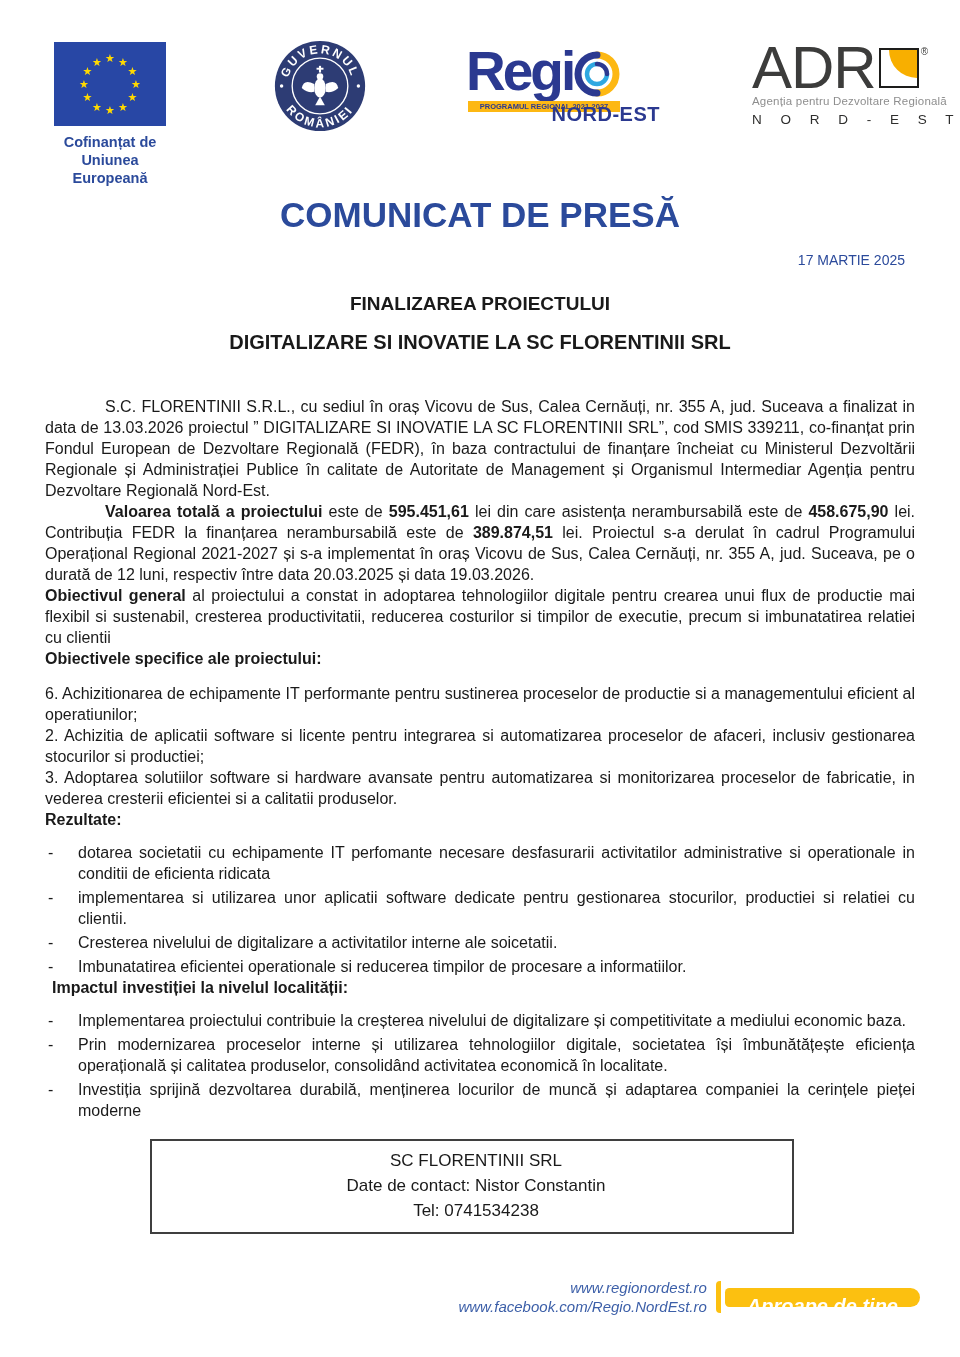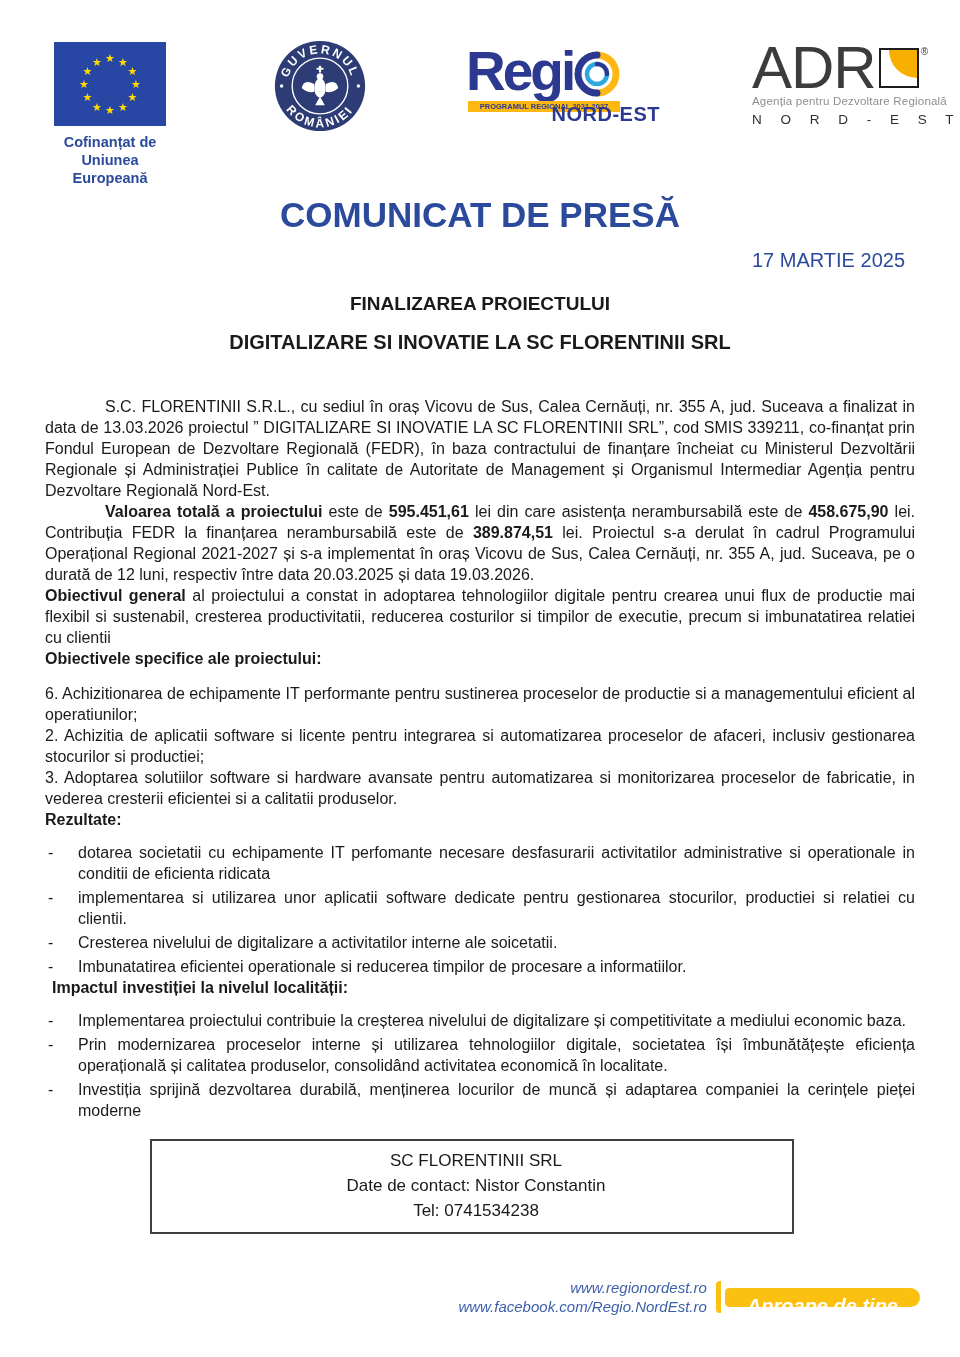--- a/index.html
+++ b/index.html
@@ -31,21 +31,21 @@
   .adr-row { display:flex; align-items:flex-start; }
   .adr-word { font-size:60px; line-height:43px; color:var(--adr-dark); letter-spacing:-1px; font-weight:500; }
   .adr-square { width:36px; height:36px; border:2.5px solid #1d1d1b; margin-left:3px; margin-top:2px; background:#fff; }
   .adr-reg { font-size:10px; color:var(--adr-dark); margin-left:2px; line-height:12px; }
   .adr-sub { font-size:11.5px; color:var(--adr-gray); margin-top:6px; letter-spacing:.2px; white-space:nowrap; }
   .adr-region { font-size:13.5px; color:#2e2e2d; letter-spacing:7.5px; margin-top:5px; white-space:nowrap; }
 
   
   .content { position:absolute; top:175px; left:45px; width:870px; }
   .doc-title { margin:20px 0 0; text-align:center; font-size:35px; line-height:40px; font-weight:bold; color:var(--accent-blue); }
-  .doc-date  { text-align:right; margin-top:14px; padding-right:10px; font-size:20px; line-height:22px; color:var(--accent-blue); }
+  .doc-date  { text-align:right; margin-top:14px; padding-right:10px; font-size:14px; line-height:22px; color:var(--accent-blue); }
   .doc-sub1  { text-align:center; margin-top:22px; font-size:19px; line-height:22px; font-weight:bold; }
   .doc-sub2  { text-align:center; margin-top:15px; font-size:20px; line-height:24px; font-weight:bold; }
 
   .body-text { margin-top:42px; font-size:16px; line-height:21px; text-align:justify; }
   .body-text p { margin:0; }
   .p-indent { text-indent:60px; }
   .mt18 { margin-top:18px; }
   .mt16 { margin-top:16px; }
   .mt14 { margin-top:14px; }
   .mt12 { margin-top:12px; }

